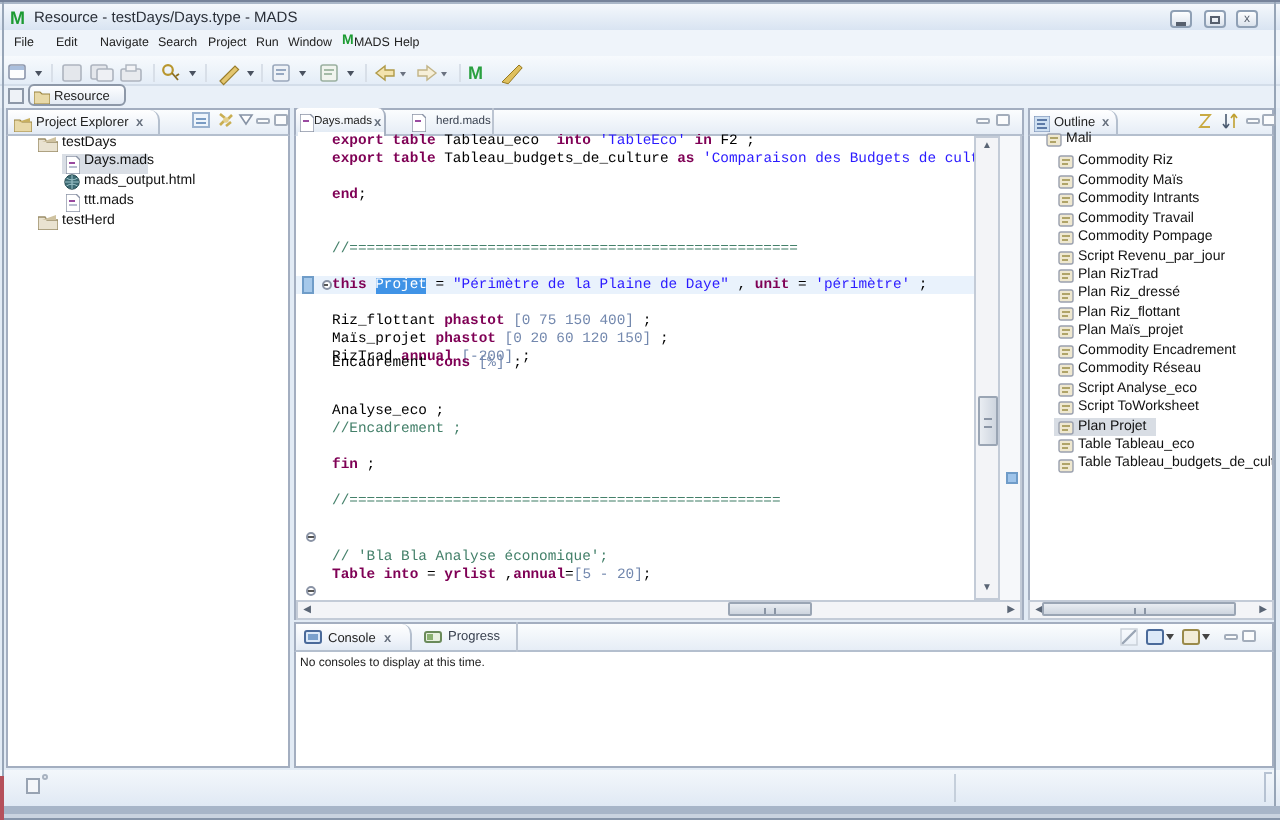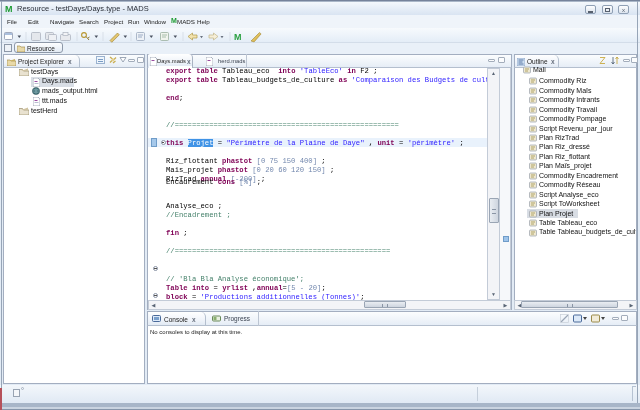--- a/index.html
+++ b/index.html
@@ -201,21 +201,20 @@
 <div class="mono ab" style="left:0;top:90.2px">Riz_flottant <span class="kw">phastot</span> <span class="num">[0 75 150 400]</span> ;</div>
 <div class="mono ab" style="left:0;top:99.2px">Maïs_projet <span class="kw">phastot</span> <span class="num">[0 20 60 120 150]</span> ;</div>
 <div class="mono ab" style="left:0;top:108.2px">RizTrad <span class="kw">annual</span> <span class="num">[-200]</span> ;</div>
 <div class="mono ab" style="left:0;top:111px">Encadrement <span class="kw">cons</span> <span class="num">[%]</span> ;</div>
 <div class="mono ab" style="left:0;top:135.3px">Analyse_eco ;</div>
 <div class="mono ab" style="left:0;top:144.3px"><span class="cm">//Encadrement ;</span></div>
 <div class="mono ab" style="left:0;top:162.4px"><span class="kw">fin</span> ;</div>
 <div class="mono ab" style="left:0;top:180.4px"><span class="cm">//==================================================</span></div>
 <div class="mono ab" style="left:0;top:207.5px"><span class="cm">// 'Bla Bla Analyse économique';</span></div>
 <div class="mono ab" style="left:0;top:216.5px"><span class="kw">Table</span> <span class="kw">into</span> = <span class="kw">yrlist</span> ,<span class="kw">annual</span>=<span class="num">[5 - 20]</span>;</div>
-<div class="mono ab" style="left:0;top:225.5px"><span class="kw">block</span> = <span class="str">'Productions additionnelles (Tonnes)'</span>;</div>
 </div>
 
 <div class="sb" style="left:487px;top:68px;width:13px;height:232px"></div>
 <div class="arr" style="left:488px;top:69px;width:11px">▲</div>
 <div class="arr" style="left:488px;top:290px;width:11px">▼</div>
 <div class="thumb" style="left:488.5px;top:198px;width:10px;height:25px">
     <div style="margin:10px auto 0;width:4px;height:5px;border-top:1px solid #8a95a5;border-bottom:1px solid #8a95a5"></div>
   </div>
 <div class="ab" style="left:500px;top:68px;width:11px;height:232px;background:#f6f8fa;border-right:1px solid #c3cbd7"></div>
 <div class="ab" style="left:503px;top:236px;width:6px;height:6px;background:#9ec4ea;border:1px solid #6f9cc8"></div>

